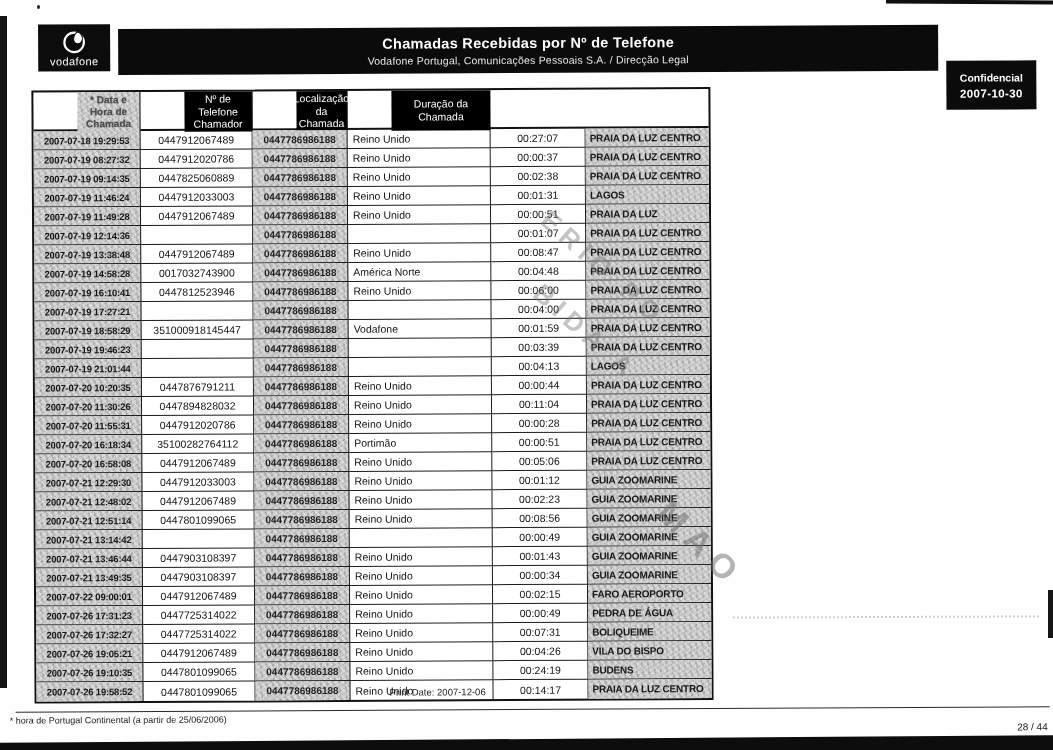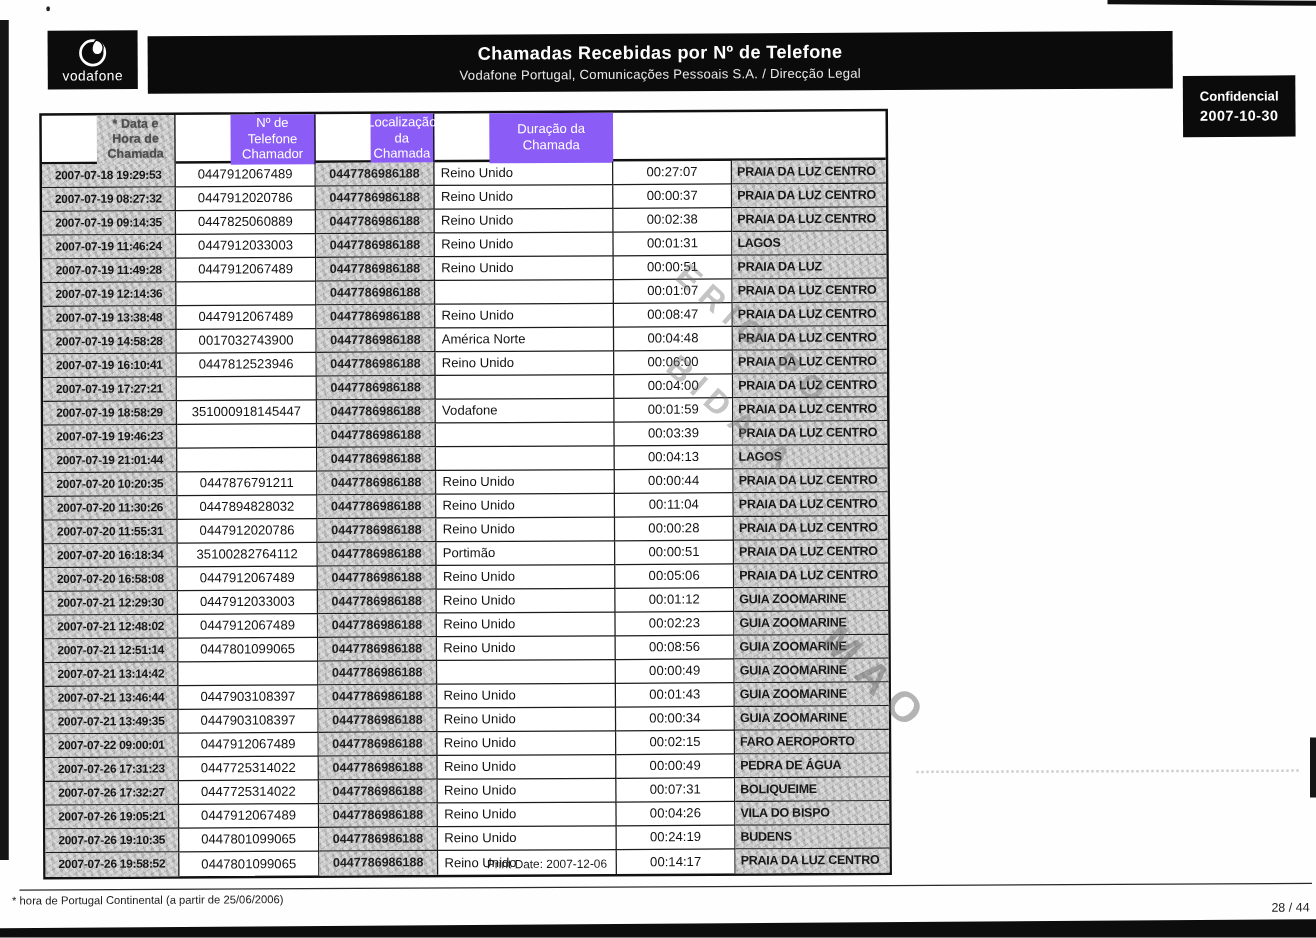--- a/index.html
+++ b/index.html
@@ -34,21 +34,21 @@
   .conf-label{color:#fff;font-size:10.5px;font-weight:bold;}
   .conf-date{color:#fff;font-size:11.5px;font-weight:bold;letter-spacing:.4px;}
 
   
   :root{--cols:107px 112px 95px 143px 95px 123px;}
   .calls-table{position:absolute;left:33px;top:88px;width:675px;border:2px solid #111;background:#fff;}
   .thead{display:grid;grid-template-columns:var(--cols);height:37px;border-bottom:2px solid #111;}
   .th{display:flex;align-items:center;justify-content:center;text-align:center;
       border-right:1px solid #111;font-size:10.5px;line-height:1.2;padding:1px 2px;box-sizing:border-box;margin-left:44px;}
   .th:last-child{border-right:none;}
-  .th.dark{background:#8b5cf6;color:#fff;font-weight:400;}
+  .th.dark{background:#000000;color:#fff;font-weight:400;}
   .tex{
     background-color:#c6c6c6;
     background-image:
       repeating-linear-gradient(47deg, rgba(255,255,255,.28) 0 2px, rgba(255,255,255,0) 2px 5px),
       repeating-linear-gradient(-31deg, rgba(0,0,0,.10) 0 1px, rgba(0,0,0,0) 1px 4px),
       repeating-linear-gradient(83deg, rgba(0,0,0,.07) 0 2px, rgba(255,255,255,.12) 2px 6px);
   }
   .th.redacted{color:#4e4e4e;font-weight:bold;font-size:10px;text-shadow:0 0 1px rgba(90,90,90,.8);}
   .th.ghost{color:#e3e3e3;font-weight:bold;text-shadow:0 0 1px rgba(40,40,40,.55);}
 

